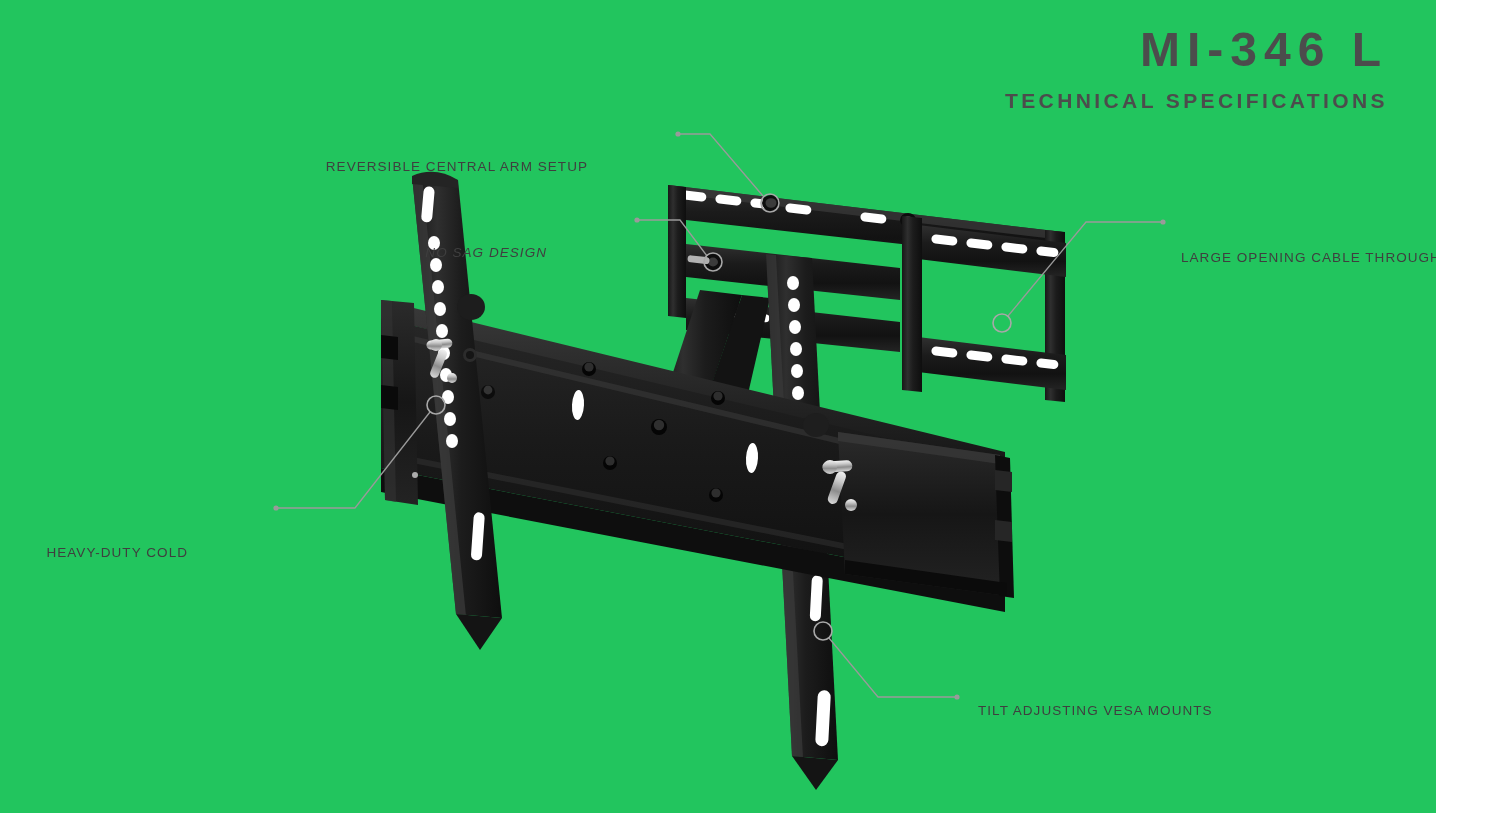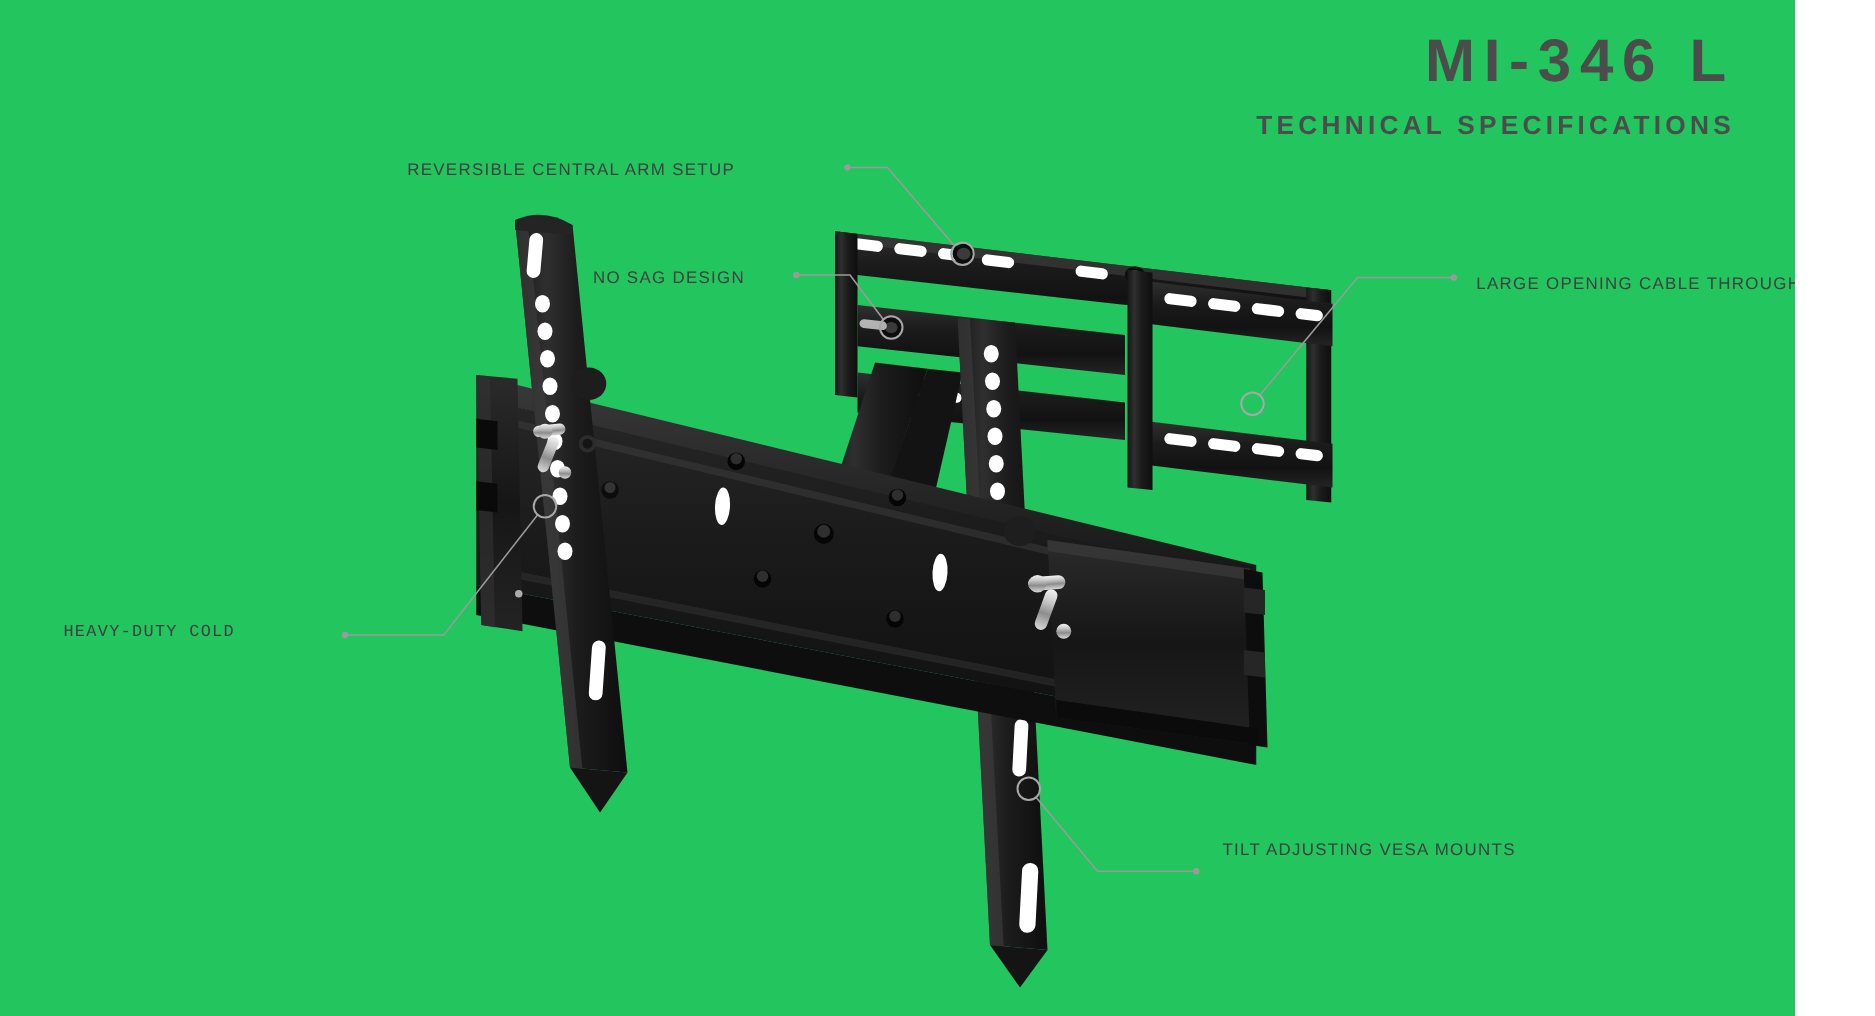--- a/index.html
+++ b/index.html
@@ -46,21 +46,21 @@
     position: absolute;
     font-size: 13.5px;
     font-weight: normal;
     color: #3f3f3f;
     letter-spacing: 1.05px;
     line-height: 1.55;
     white-space: nowrap;
   }
   .callout-label.align-right { text-align: right; }
   .callout-label.align-left  { text-align: center; }
-  .cl-line { display: block; }
+  .cl-line { display: block; margin-top: 31px; }
 
   
   #leaders {
     position: absolute;
     left: 0; top: 0;
     width: 1500px;
     height: 813px;
     pointer-events: none;
   }
   .leader-path {
@@ -342,29 +342,29 @@
 
   <div id="title-block">
     <div id="product-title">MI-346 L</div>
     <div id="subtitle">TECHNICAL SPECIFICATIONS</div>
   </div>
 
   <div class="callout-label align-right" style="right:848px; top:126px;">
     <span class="cl-line">REVERSIBLE CENTRAL ARM SETUP</span>
   </div>
 
-  <div class="callout-label align-right" style="right:840px; top:212px;">
+  <div class="callout-label align-right" style="right:889px; top:212px;font-style:italic;">
     <span class="cl-line">NO SAG DESIGN</span>
   </div>
 
   <div class="callout-label align-left" style="left:1181px; top:217px;">
     <span class="cl-line">LARGE OPENING CABLE THROUGH</span>
   </div>
 
-  <div class="callout-label align-right" style="right:1248px; top:497px;font-family:Liberation Mono, monospace;">
+  <div class="callout-label align-right" style="right:1248px; top:512px;">
     <span class="cl-line">HEAVY-DUTY COLD</span>
   </div>
 
   <div class="callout-label align-left" style="left:978px; top:670px;">
     <span class="cl-line">TILT ADJUSTING VESA MOUNTS</span>
   </div>
 
 </div>
 
 </body></html>

